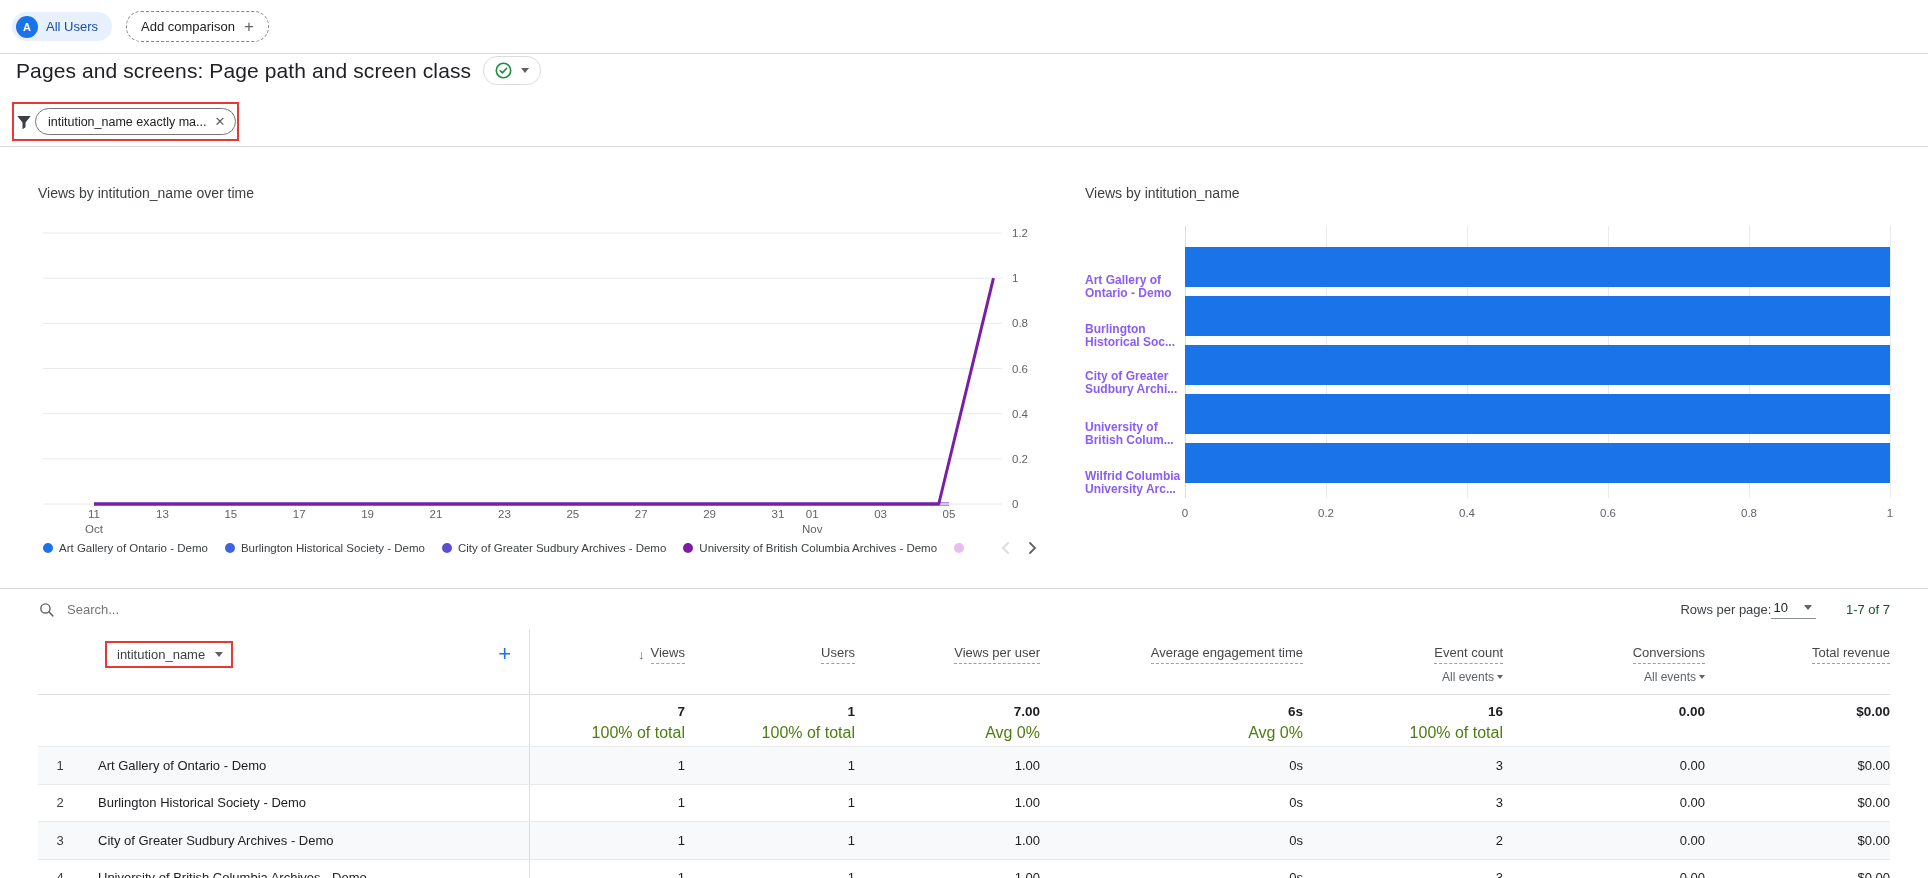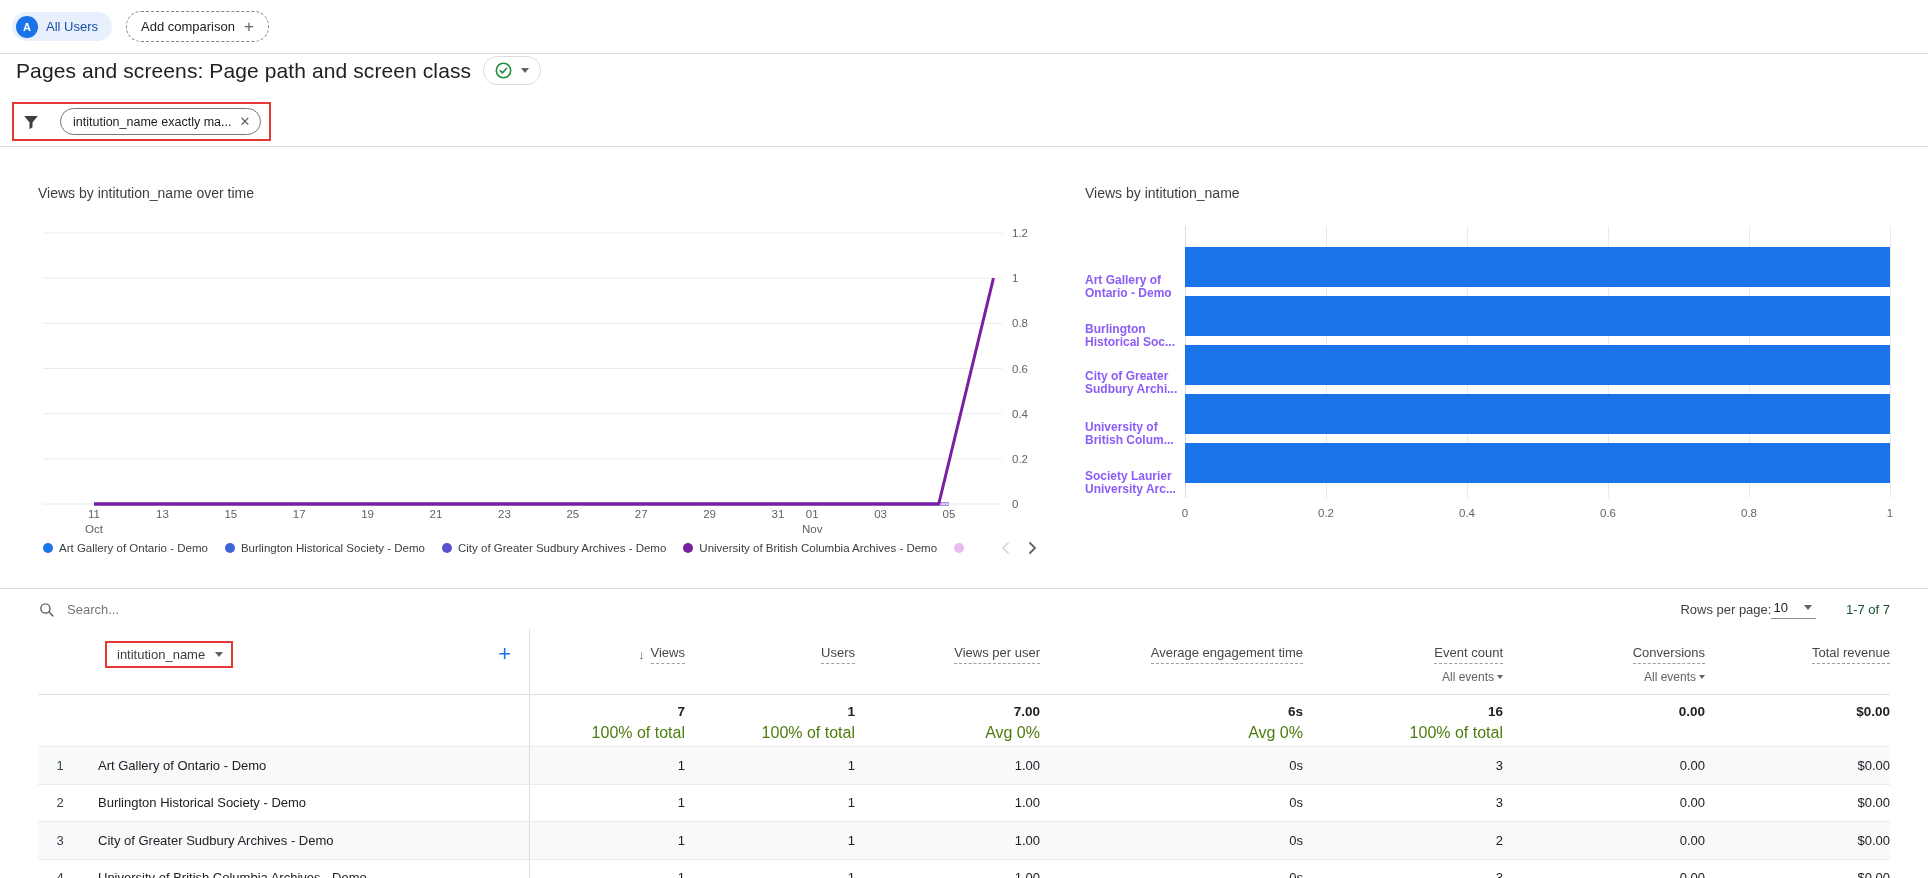--- a/index.html
+++ b/index.html
@@ -14,21 +14,21 @@
   .chip-add{display:inline-flex;align-items:center;gap:9px;margin-left:14px;height:29px;padding:0 14px;border:1px dashed #80868b;border-radius:15px;font-size:13px;color:#202124;cursor:pointer;}
   .chip-add .plus{color:#5f6368;font-size:17px;font-weight:400;line-height:1;}
 
   
   .title-row{position:absolute;left:16px;top:56px;display:flex;align-items:center;gap:12px;}
   .page-title{font-size:21px;font-weight:400;color:#202124;letter-spacing:.1px;}
   .status-pill{display:inline-flex;align-items:center;gap:9px;height:27px;padding:0 11px;border:1px solid #dadce0;border-radius:14px;background:#fff;cursor:pointer;}
 
   
   .filter-row{position:absolute;left:12px;top:102px;}
-  .red-box{border:2px solid #e53935;display:inline-flex;align-items:center;gap:20px;padding:4px 8px;}
+  .red-box{border:2px solid #e53935;display:inline-flex;align-items:center;gap:2px;padding:4px 1px;}
   .filter-chip{display:inline-flex;align-items:center;gap:8px;height:25px;padding:0 10px 0 12px;border:1px solid #747775;border-radius:14px;font-size:12.5px;color:#202124;background:#fff;cursor:pointer;}
   .filter-chip .x{font-size:13px;color:#5f6368;}
 
   
   .charts{position:absolute;left:0;top:146px;width:100%;height:442px;border-top:1px solid #dadce0;box-sizing:border-box;}
   .chart-title{position:absolute;top:38px;font-size:14px;color:#3c4043;}
   #line-title{left:38px;text-align:right;}
   .line-svg{position:absolute;left:43px;top:79px;}
   .legend{position:absolute;left:43px;top:394px;width:1000px;display:flex;align-items:center;gap:17px;}
   .legend-item{display:flex;align-items:center;gap:6px;}
@@ -218,21 +218,21 @@
           </div>
           <div class="bar-label" style="top: 203px;">
             <div>City of Greater</div>
             <div>Sudbury Archi...</div>
           </div>
           <div class="bar-label" style="top: 254px;">
             <div>University of</div>
             <div>British Colum...</div>
           </div>
           <div class="bar-label" style="top: 303px;">
-            <div>Society Laurier</div>
+            <div>Wilfrid Columbia</div>
             <div>University Arc...</div>
           </div>
         </div>
       <div id="bar-xaxis">
           <div class="bar-xlab" style="left: 105px;">0</div>
           <div class="bar-xlab" style="left: 246px;">0.2</div>
           <div class="bar-xlab" style="left: 387px;">0.4</div>
           <div class="bar-xlab" style="left: 528px;">0.6</div>
           <div class="bar-xlab" style="left: 669px;">0.8</div>
           <div class="bar-xlab" style="left: 810px;">1</div>

